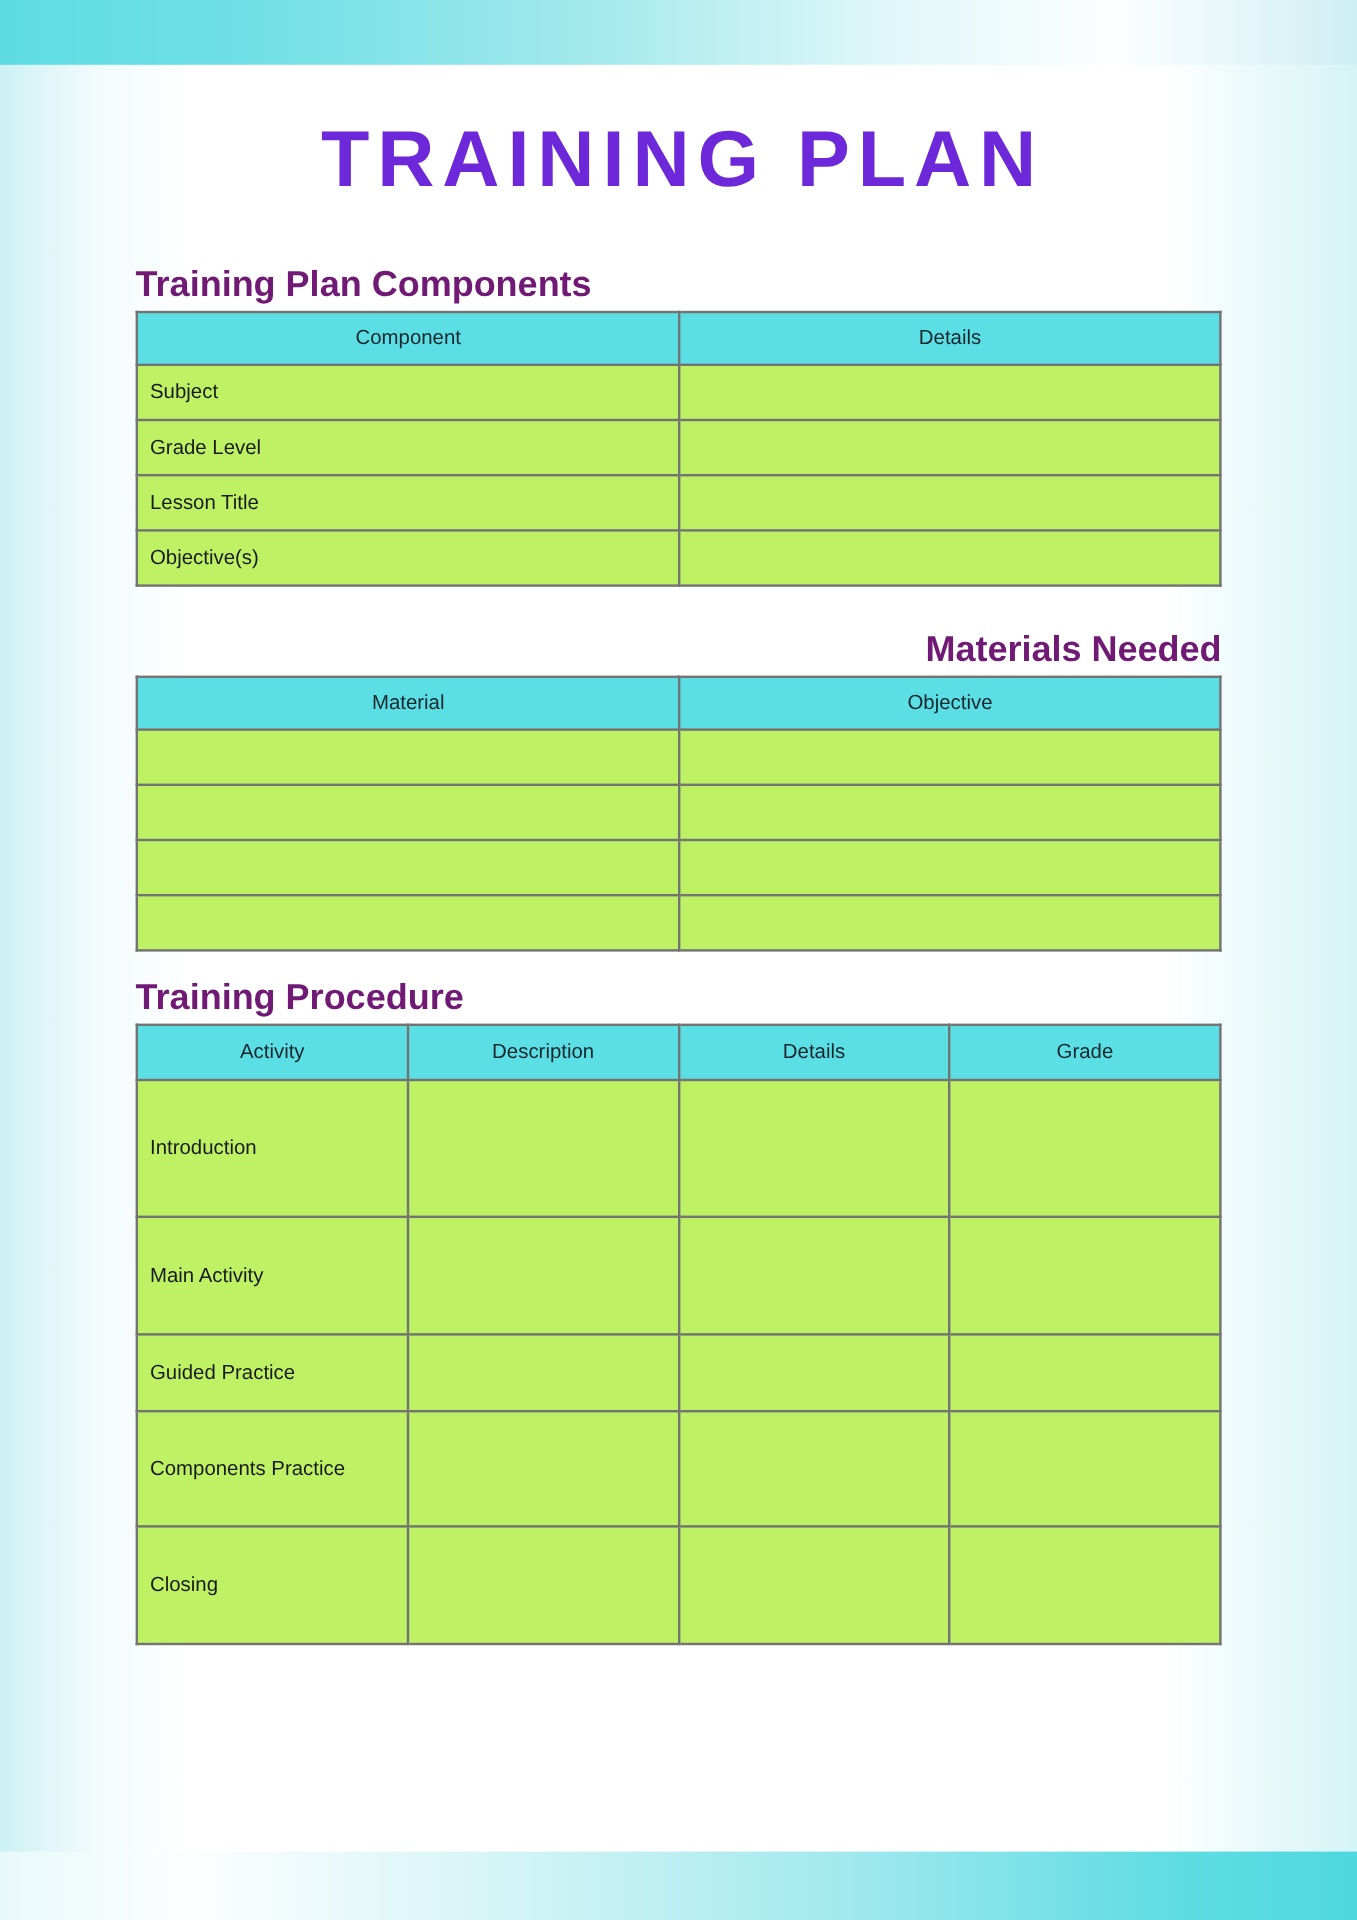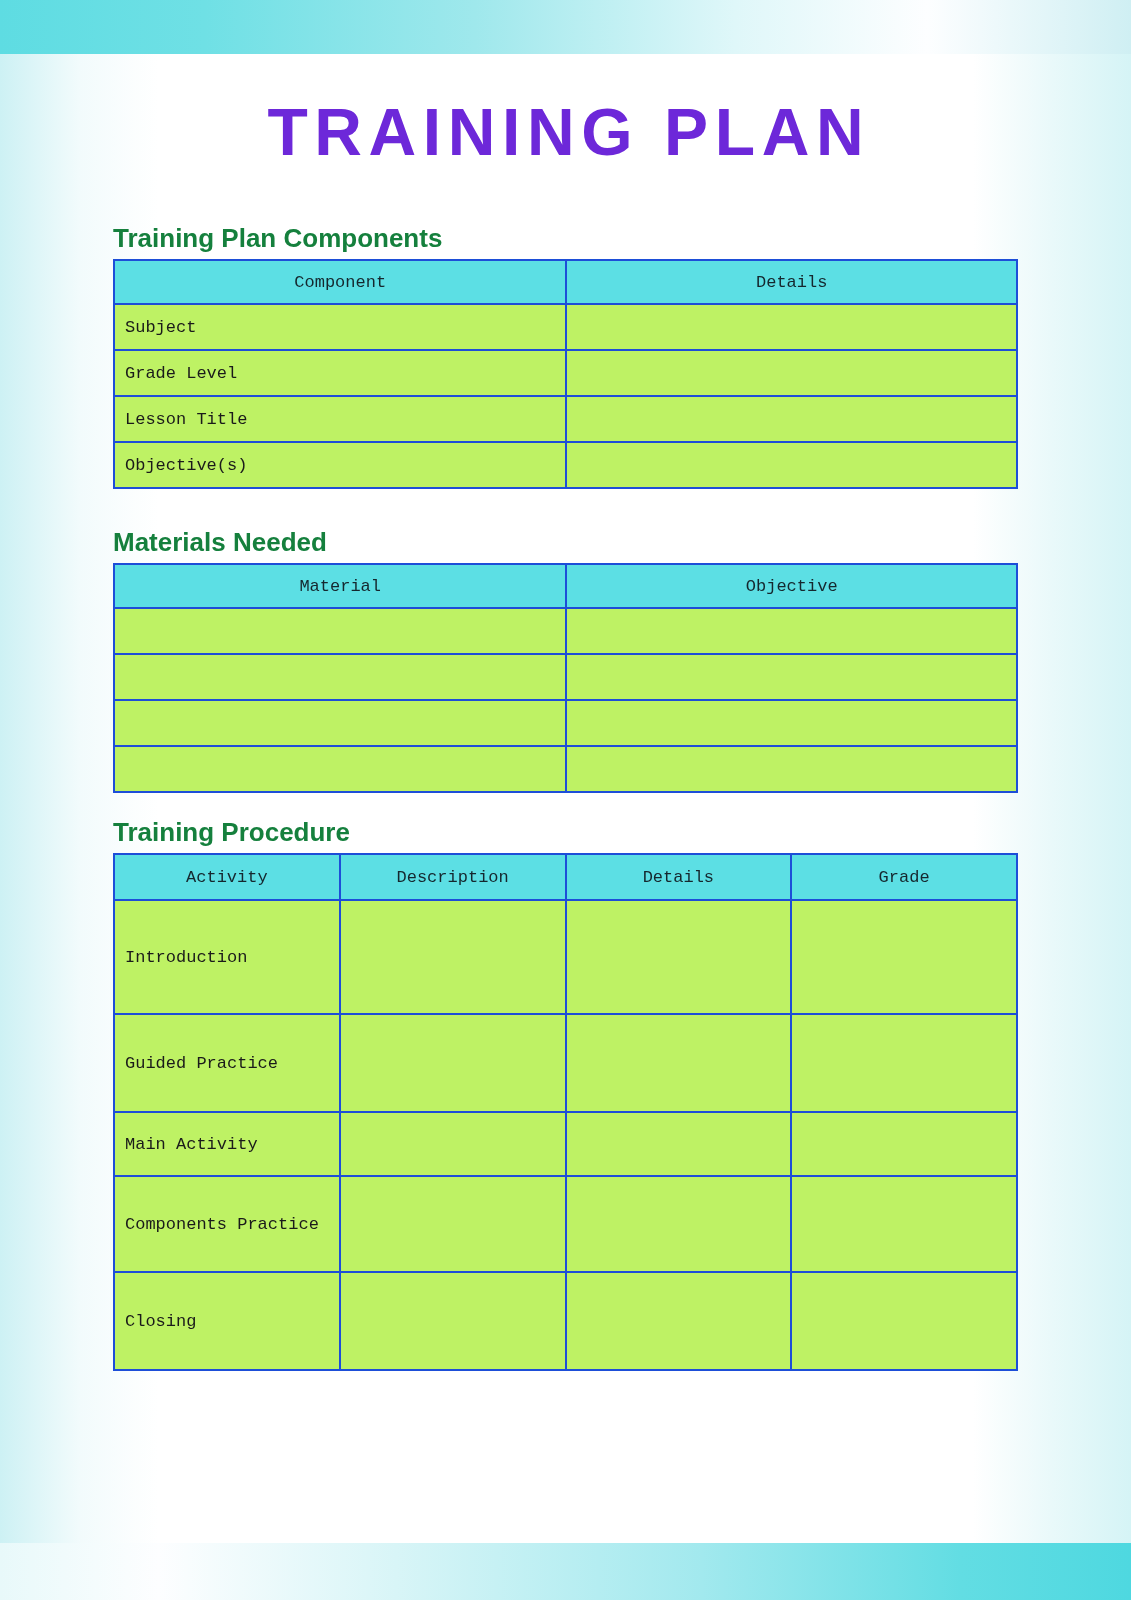--- a/index.html
+++ b/index.html
@@ -38,36 +38,36 @@
     font-weight: 700;
     letter-spacing: 0.1em;
     text-indent: 0.1em;
     color: #6d28d9;
     white-space: nowrap;
   }
 
   .content { width: 905px; margin: 0 auto; }
 
   .section-heading {
-    font-size: 26px;
+    font-size: 30px;
     line-height: 26px;
     font-weight: 700;
-    color: #15803d;
+    color: #701a75;
     margin: 0 0 8px 0;
   }
   .section-components .section-heading { margin-top: 58px; }
-  .section-materials  .section-heading { margin-top: 40px; }
+  .section-materials  .section-heading { margin-top: 40px; text-align: right; }
   .section-procedure  .section-heading { margin-top: 26px; }
 
   table {
     width: 100%;
     border-collapse: collapse;
     table-layout: fixed;
   }
-  th, td { border: 2px solid #1d4ed8; font-family: Liberation Mono, monospace; }
+  th, td { border: 2px solid #737373; }
   th {
     background: #5cdfe4;
     font-weight: 400;
     font-size: 17px;
     color: #15272e;
     text-align: center;
     height: 44px;
     padding: 0 4px;
   }
   td {
@@ -184,27 +184,27 @@
         </tr>
       </thead>
       <tbody>
         <tr>
           <td>Introduction</td>
           <td></td>
           <td></td>
           <td></td>
         </tr>
         <tr>
+          <td>Main Activity</td>
+          <td></td>
+          <td></td>
+          <td></td>
+        </tr>
+        <tr>
           <td>Guided Practice</td>
-          <td></td>
-          <td></td>
-          <td></td>
-        </tr>
-        <tr>
-          <td>Main Activity</td>
           <td></td>
           <td></td>
           <td></td>
         </tr>
         <tr>
           <td>Components Practice</td>
           <td></td>
           <td></td>
           <td></td>
         </tr>

